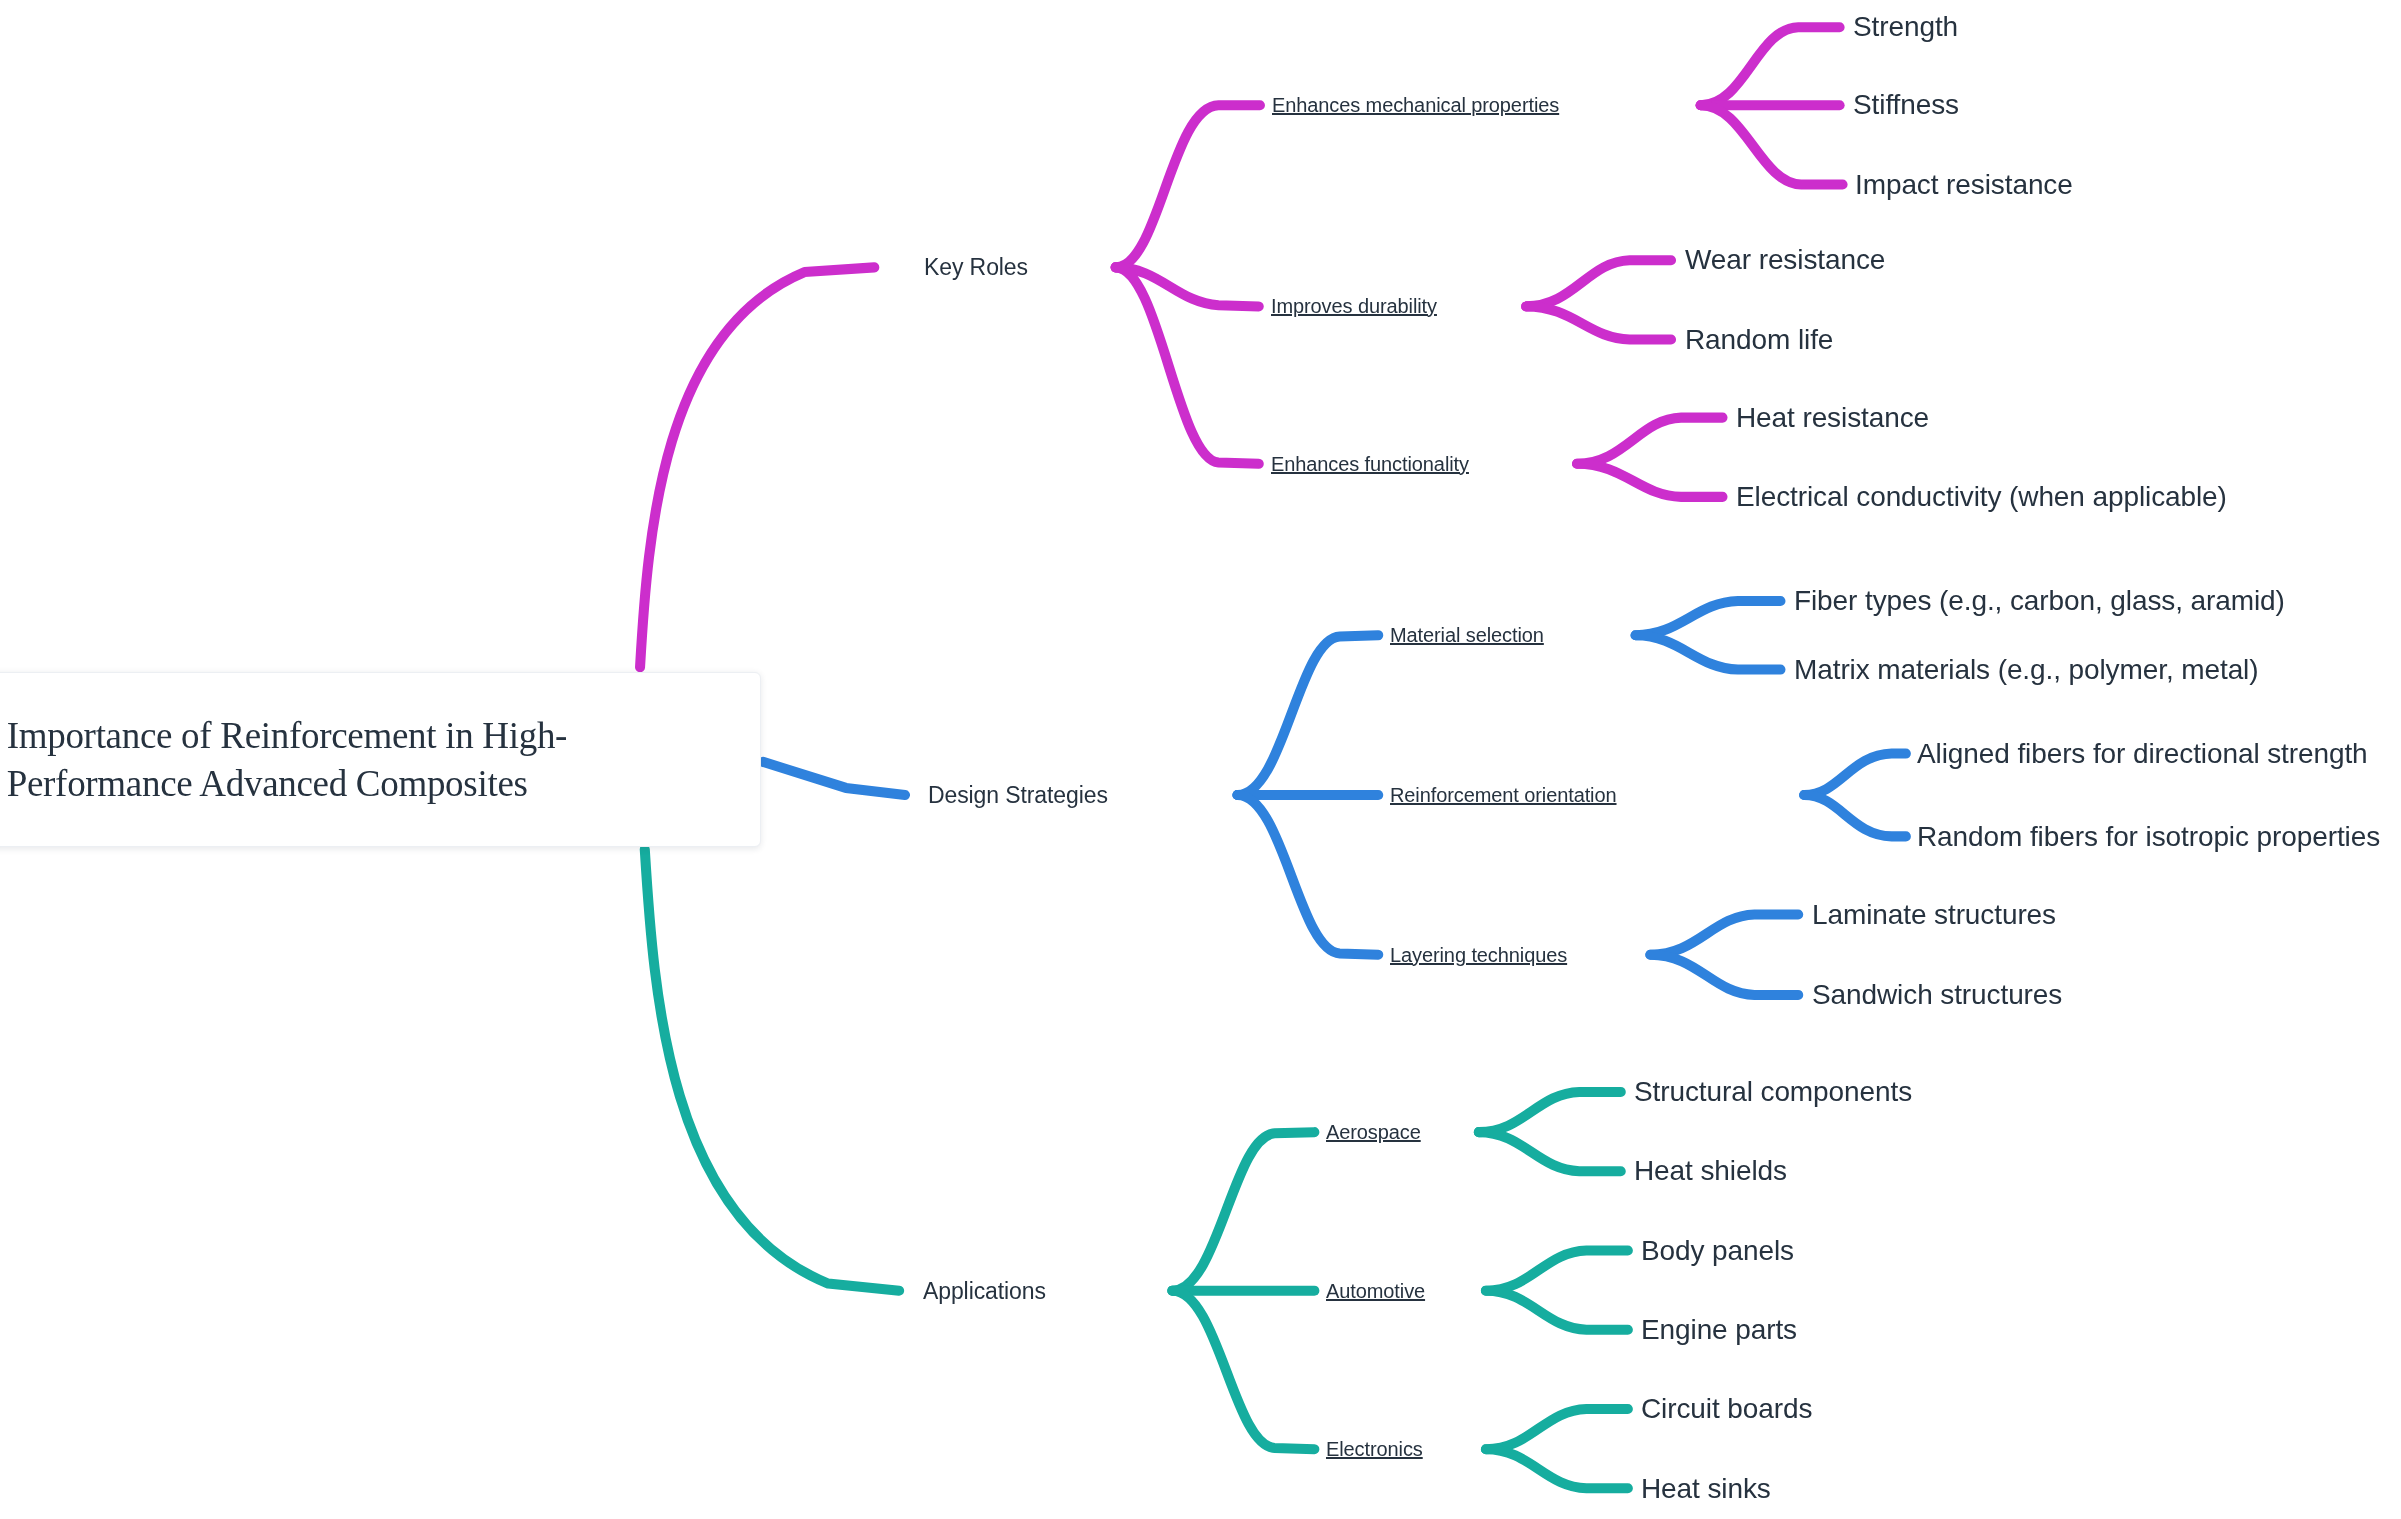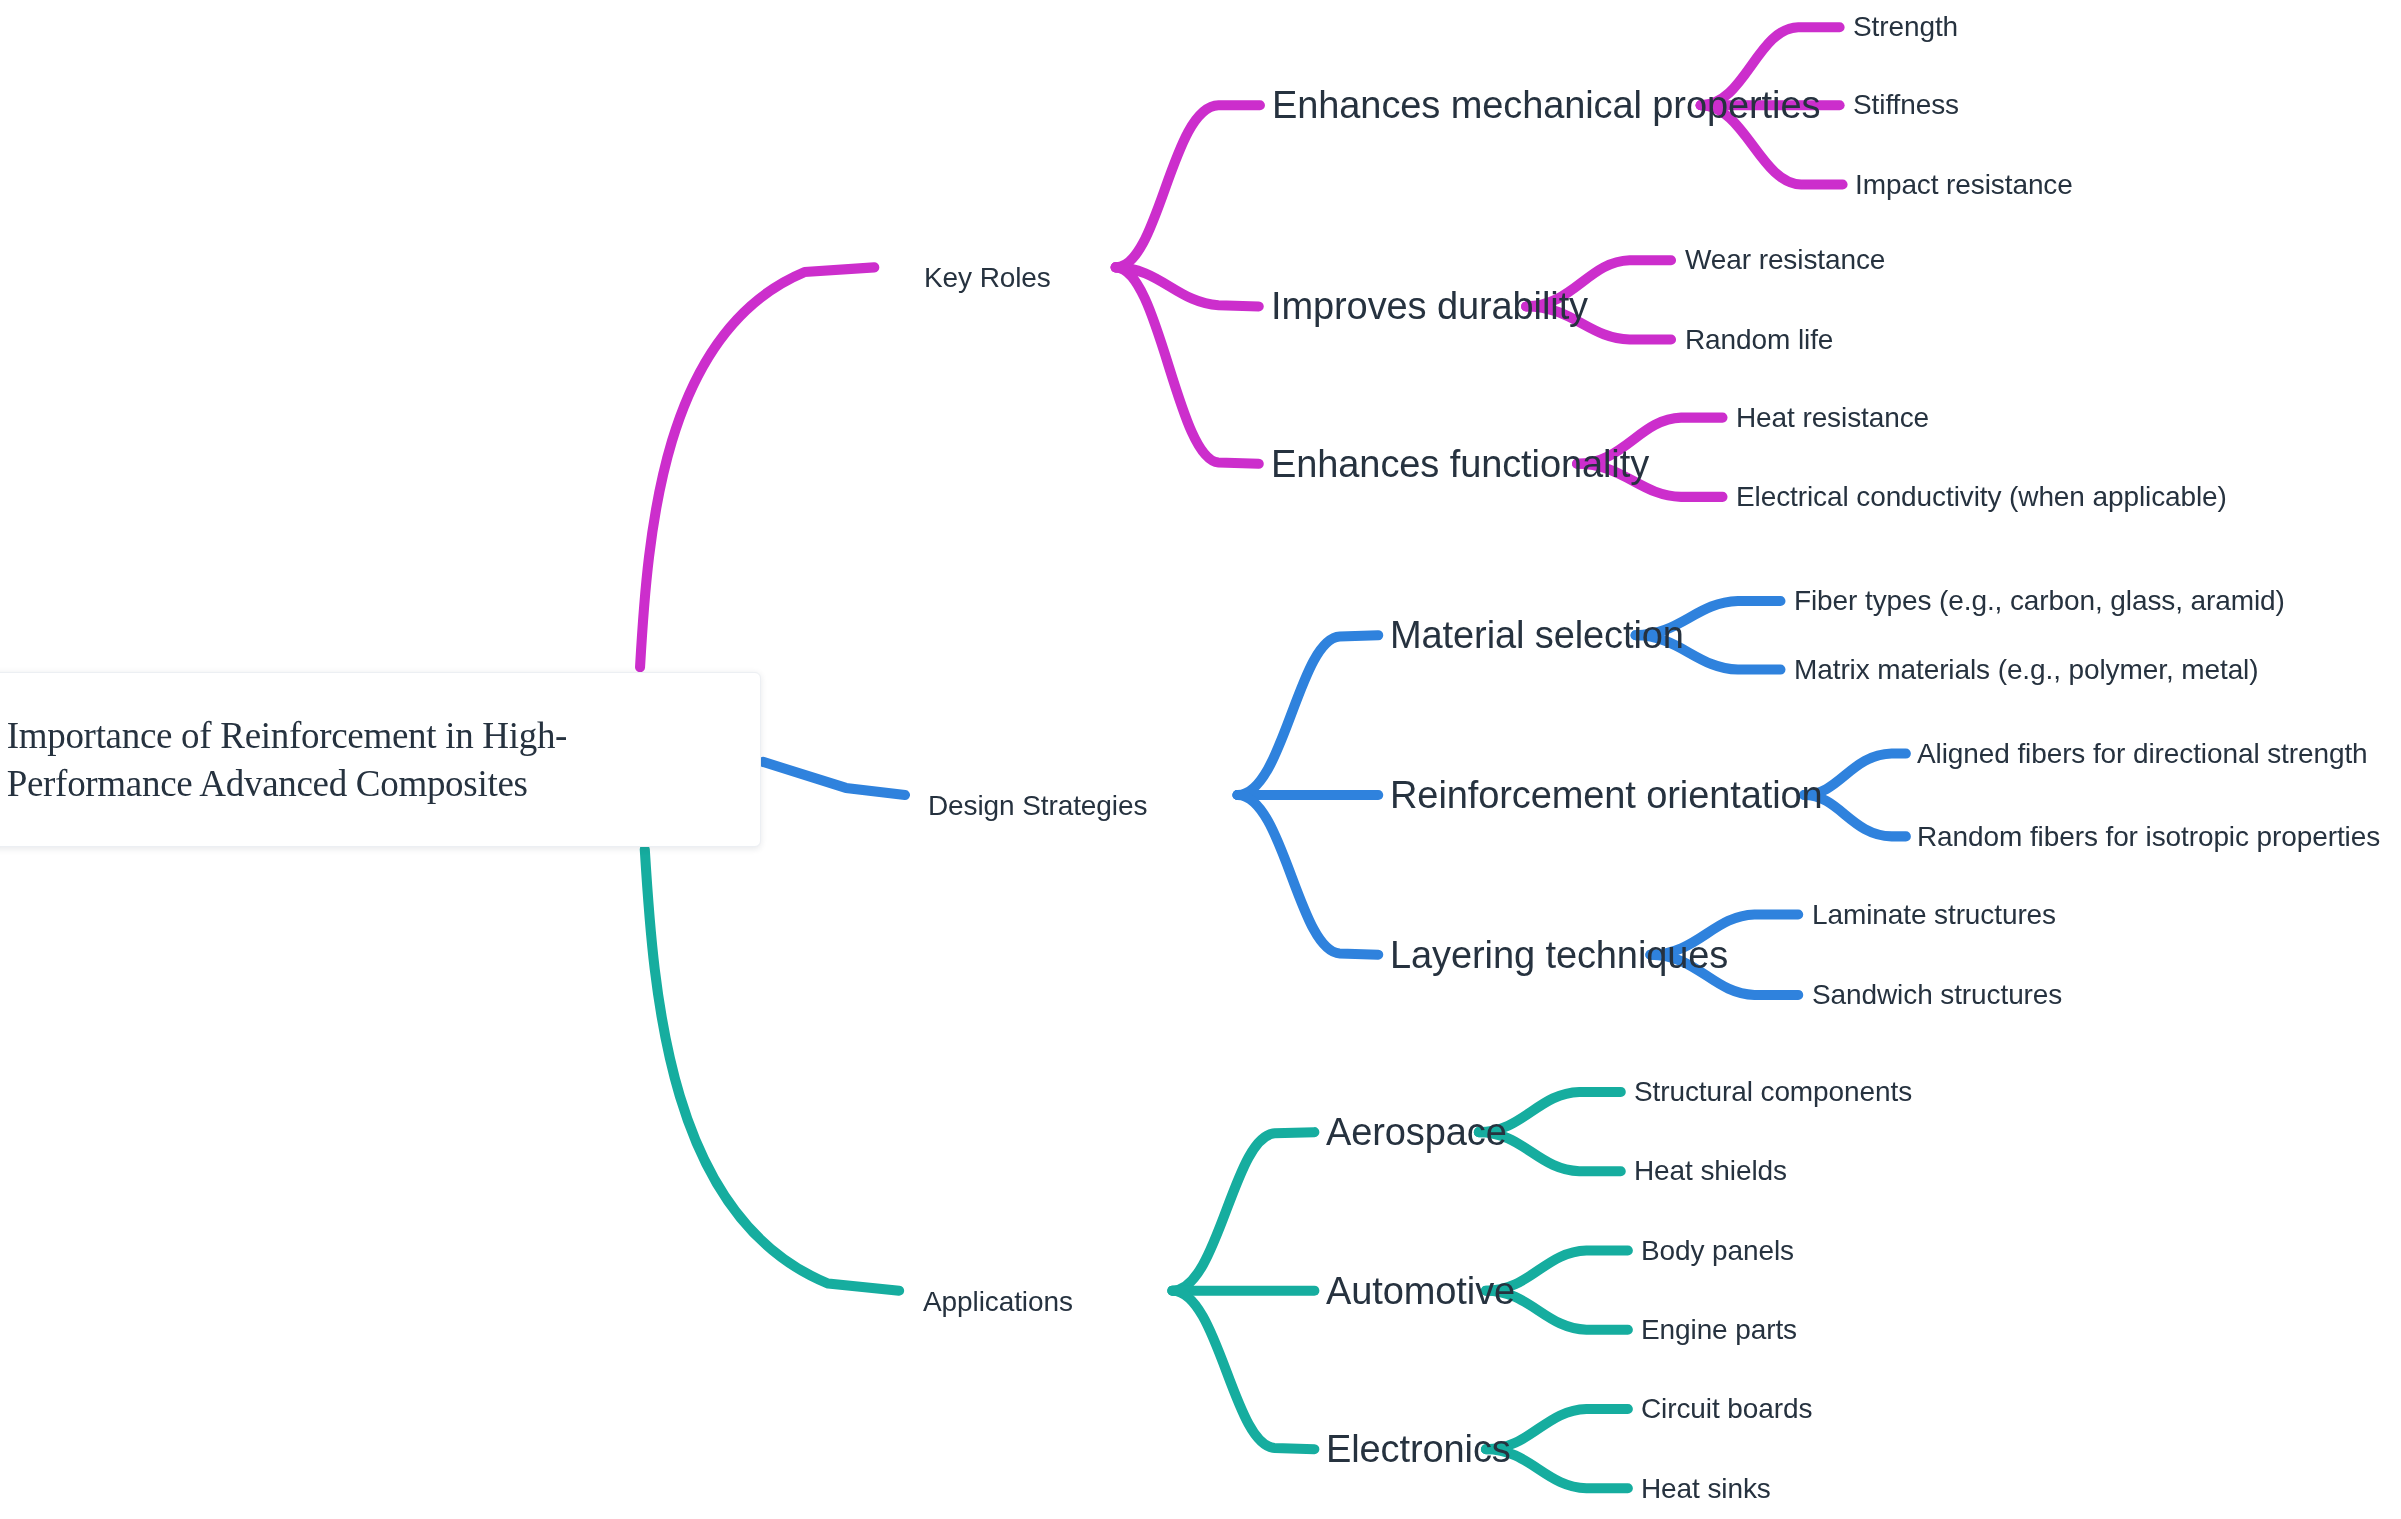--- a/index.html
+++ b/index.html
@@ -26,22 +26,22 @@
   }
   .node-label {
     position: absolute;
     color: #26323f;
     font-family: "Liberation Sans", "DejaVu Sans", sans-serif;
     white-space: nowrap;
     line-height: 1;
     transform: translateY(-50%);
     letter-spacing: -0.1px;
   }
-  .lvl1 { font-size: 28px; margin-top: 11px; }
-  .lvl2 { font-size: 38px; }
+  .lvl1 { font-size: 23px; }
+  .lvl2 { font-size: 20px; text-decoration: underline; }
   .lvl3 { font-size: 28px; }
 
   
   #root-node {
     position: absolute;
     left: -8.3px;
     top: 672px;
     width: 769px;
     height: 175px;
     background: #ffffff;

